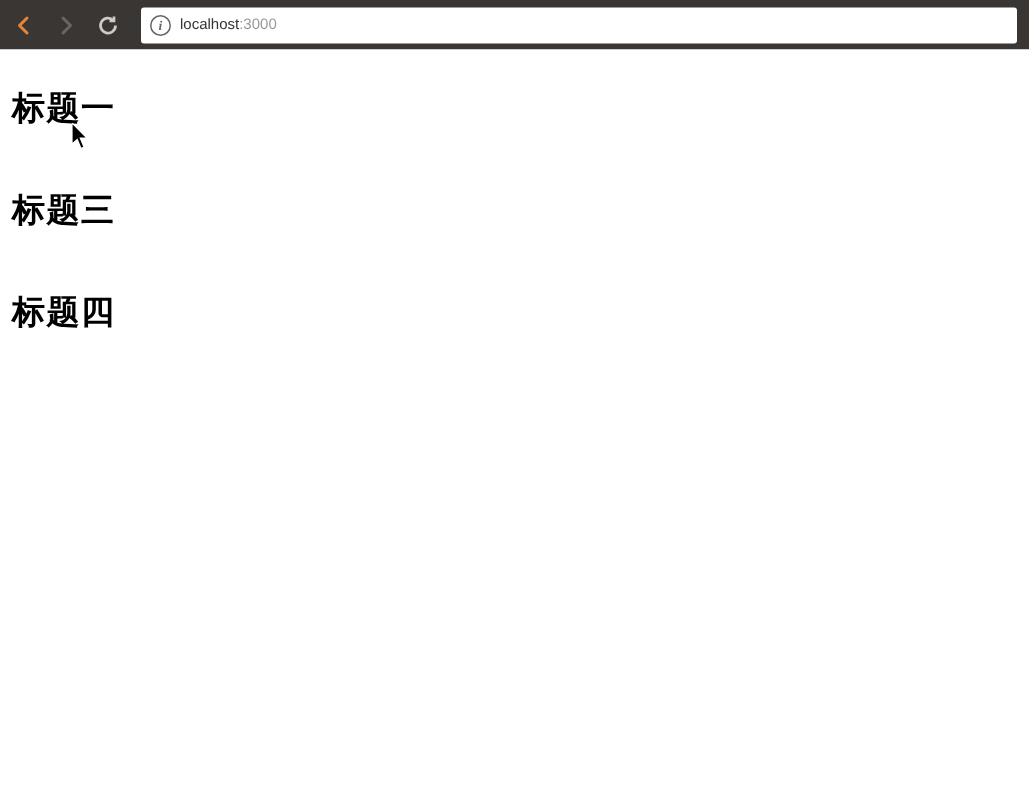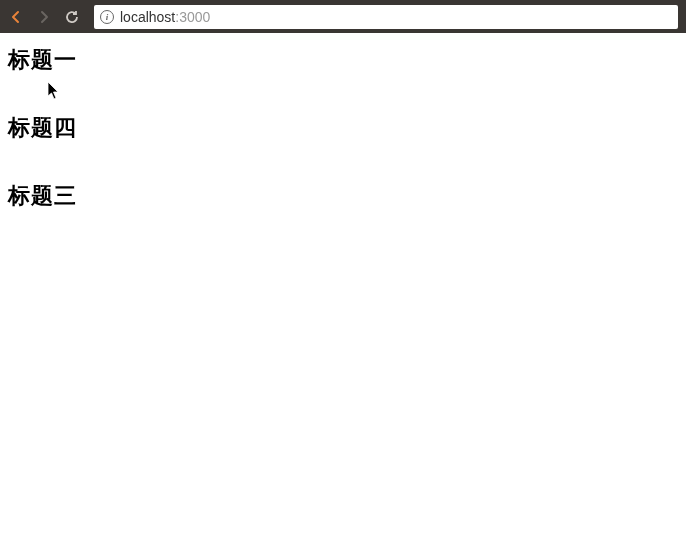--- a/index.html
+++ b/index.html
@@ -55,32 +55,32 @@
       align-items: center;
       justify-content: center;
       font-size: 9px;
       color: #666;
       font-style: italic;
       font-family: serif;
       font-weight: bold;
       flex-shrink: 0;
     }
     .url-text {
-      font-size: 14px;
+      font-size: 10px;
       color: #333;
       font-family: Arial, sans-serif;
     }
     .url-host {
       color: #333;
     }
     .url-port {
       color: #999;
     }
     .content {
-      padding: 12px 8px;
+      padding: 24px 8px;
       background: #fff;
     }
     .heading {
       font-size: 22px;
       font-weight: 900;
       color: #000;
       margin-bottom: 38px;
       font-family: "Microsoft YaHei", "SimHei", sans-serif;
       letter-spacing: 1px;
     }
@@ -117,19 +117,19 @@
     </div>
   </div>
   <div class="address-bar">
     <div class="info-icon">i</div>
     <span class="url-text"><span class="url-host">localhost</span><span class="url-port">:3000</span></span>
   </div>
 </div>
 
 <div class="content">
   <h2 class="heading">标题一</h2>
+  <h2 class="heading">标题三</h2>
   <h2 class="heading">标题四</h2>
-  <h2 class="heading">标题三</h2>
 </div>
 
 <svg class="cursor" viewBox="0 0 12 18">
   <path d="M0 0 L0 14 L3.5 11 L6 17 L8 16 L5.5 10 L10 10 Z" fill="#000" stroke="#fff" stroke-width="0.8"></path>
 </svg>
 
 </body></html>

